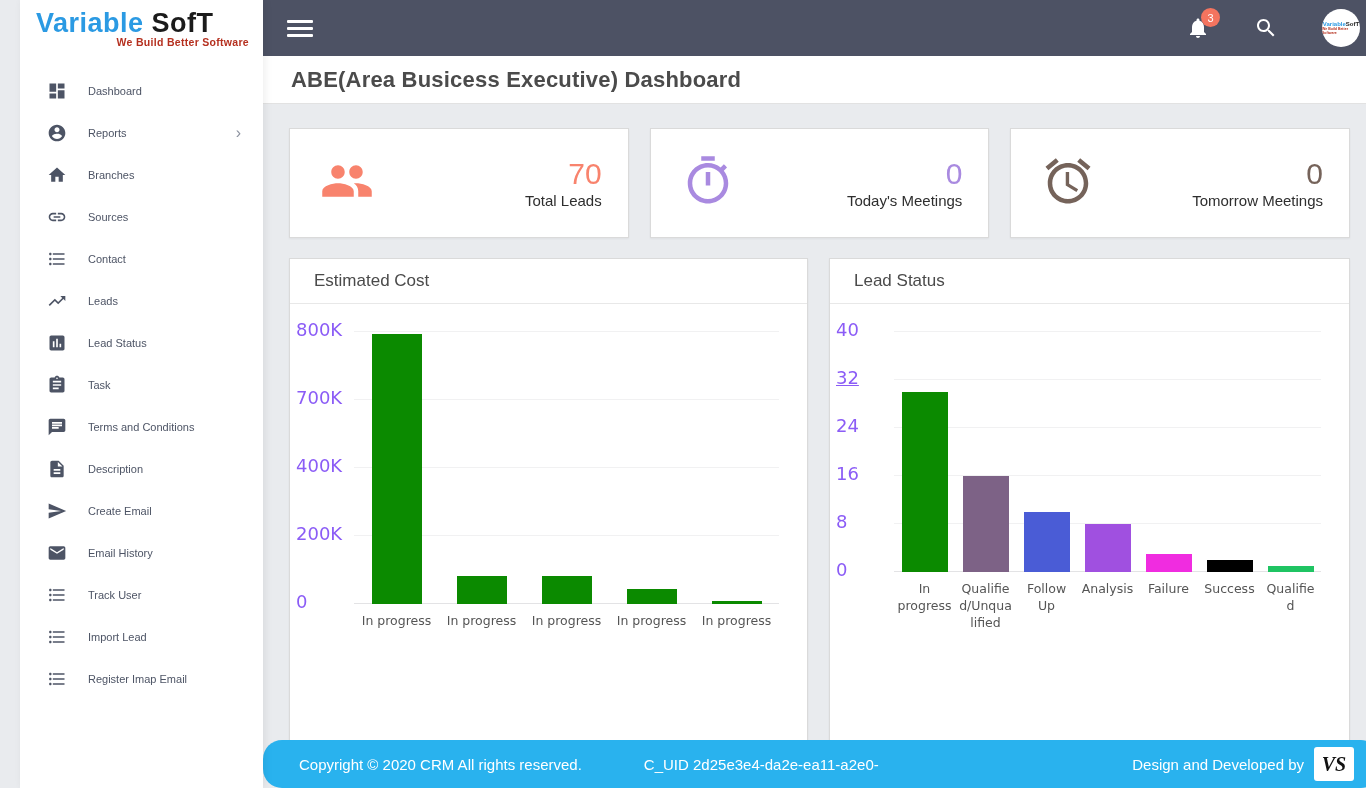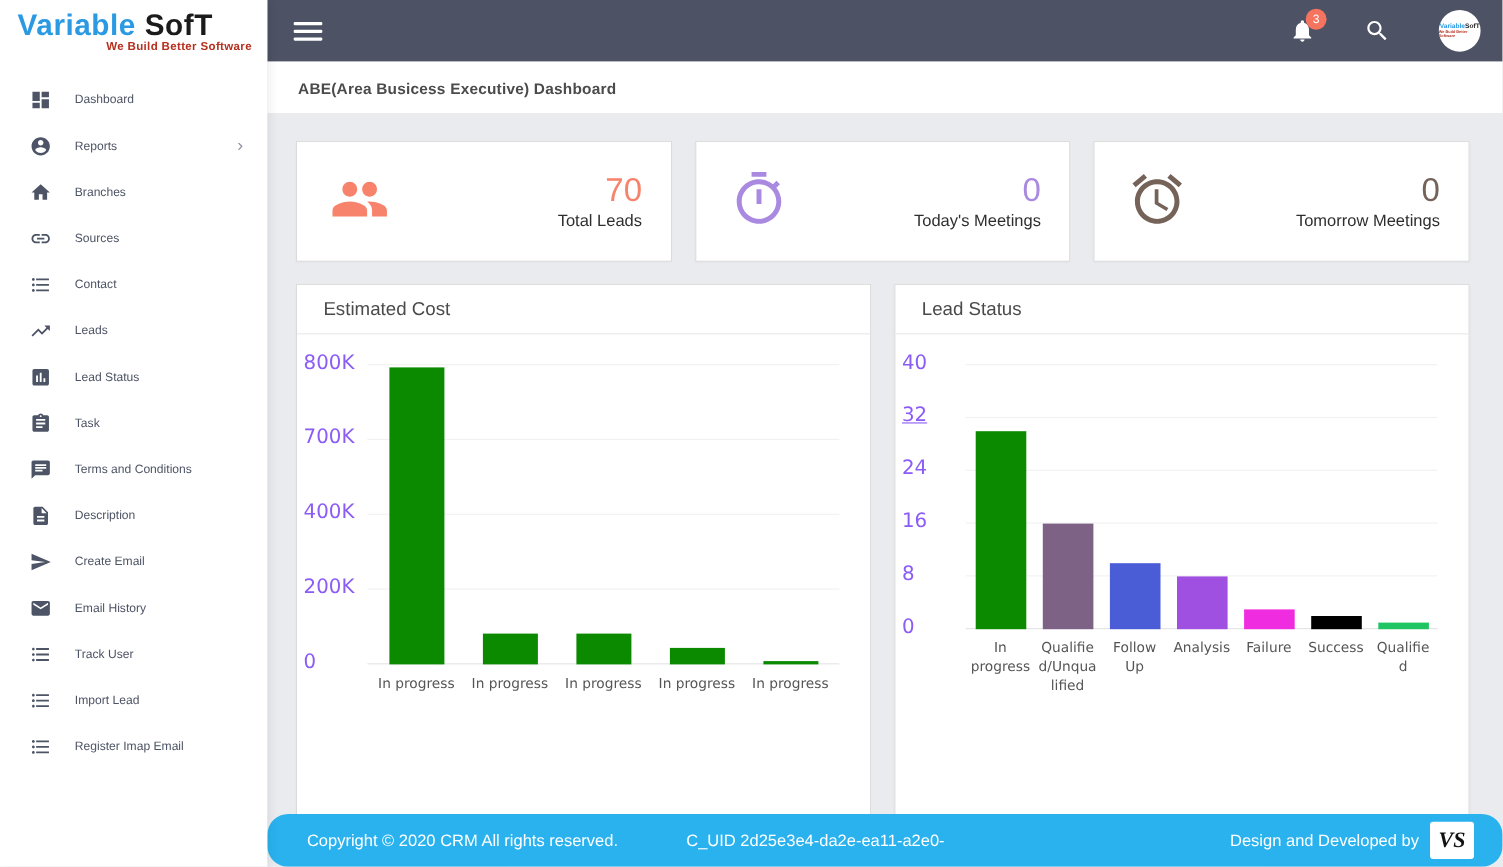--- a/index.html
+++ b/index.html
@@ -1,18 +1,18 @@
 <!DOCTYPE html>
 <html><head>
 <meta charset="utf-8">
 <style>
   * { margin:0; padding:0; box-sizing:border-box; }
   html,body { width:1366px; height:788px; overflow:hidden; background:#e9ebee;
               font-family:"Liberation Sans", sans-serif; }
-  .app { display:flex; width:1366px; height:788px; }
+  .app { display:flex; width:1366px; height:788px;padding-left:20px; }
 
   
   .sidebar { width:243px; background:#ffffff; height:788px; flex:0 0 243px;
              box-shadow:2px 0 8px rgba(0,0,0,.07); position:relative; z-index:3; }
   .logo-block { height:56px; padding:8px 14px 0 16px; }
   .logo-line { font-size:27px; font-weight:bold; letter-spacing:.5px; line-height:30px; }
   .logo-primary { color:#2b9ae3; }
   .logo-secondary { color:#1b1b1b; }
   .logo-tagline { font-size:10.5px; font-weight:bold; color:#b5301f; text-align:right; margin-top:-2px; letter-spacing:.3px; }
   .nav { padding-top:14px; }
@@ -34,21 +34,21 @@
   .badge { position:absolute; top:-8px; right:-10px; min-width:19px; height:19px; border-radius:50%;
            background:#f4745f; color:#fff; font-size:11px; display:flex; align-items:center; justify-content:center; }
   .avatar { width:38px; height:38px; border-radius:50%; background:#fff; display:flex; flex-direction:column;
             align-items:center; justify-content:center; cursor:pointer; overflow:hidden; }
   .avatar .mini-logo { font-size:6px; font-weight:bold; color:#2b9ae3; line-height:1.1; }
   .avatar .mini-logo b { color:#222; }
   .avatar .mini-tag { font-size:3.5px; color:#b5301f; font-weight:bold; }
 
   .titlebar { height:48px; background:#fff; display:flex; align-items:center; padding-left:28px;
               border-bottom:1px solid #e2e2e2; flex:0 0 48px; }
-  .page-title { font-size:14px; color:#4b4b4b; letter-spacing:.2px; }
+  .page-title { font-size:22px; color:#4b4b4b; letter-spacing:.2px; }
 
   .content { flex:1; padding:24px 30px 0 26px; overflow:hidden; }
 
   
   .stats-row { display:flex; gap:21px; }
   .stat-card { flex:1; height:110px; background:#fff; border:1px solid #dadada; box-shadow:0 1px 2px rgba(0,0,0,.05);
                display:flex; align-items:center; padding:0 26px 0 30px; }
   .stat-icon svg { width:54px; height:54px; }
   .stat-text { margin-left:auto; text-align:right; }
   .stat-value { font-size:30px; line-height:32px; }

